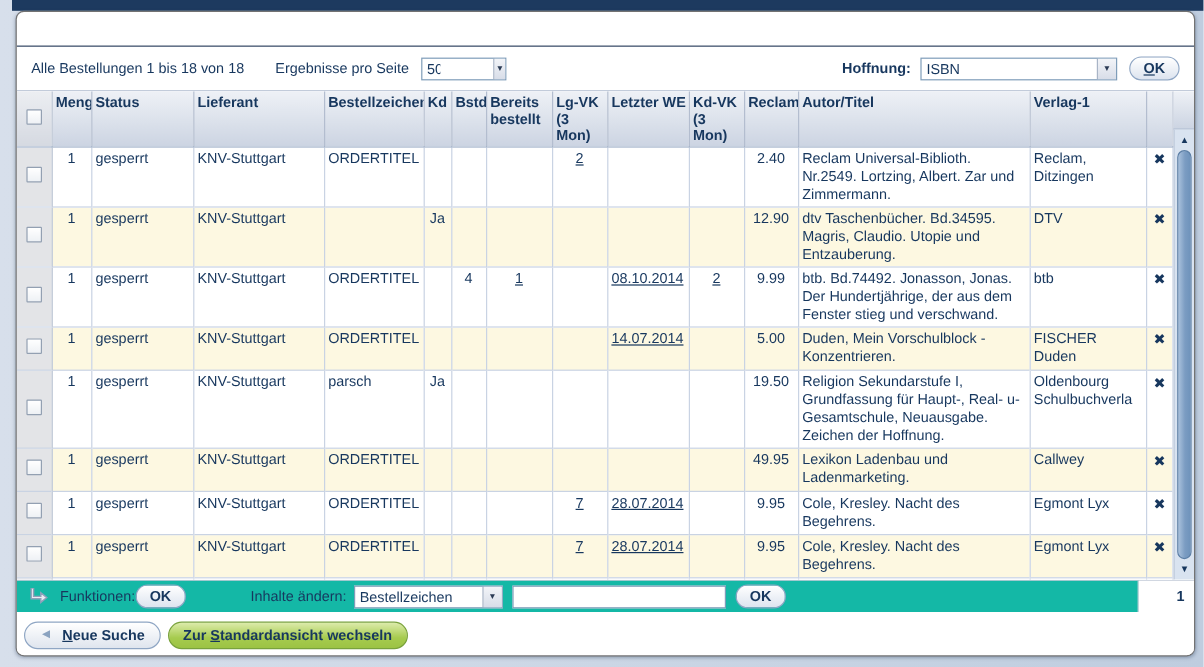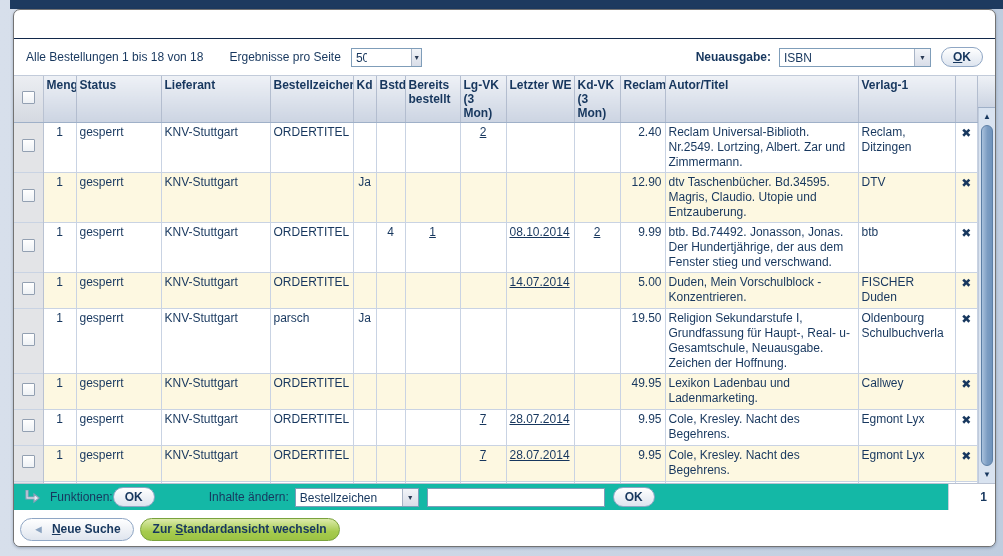--- a/index.html
+++ b/index.html
@@ -27,21 +27,21 @@
   .toolbar .spacer { flex:1; }
   .toolbar .sort-label { font-weight:bold; margin-right:8px; }
 
   
   .select { display:inline-flex; align-items:stretch; height:19px; border:1px solid #7f9db9;
     background:#fff; color:#17375e; vertical-align:middle; }
   .select .val { padding:2px 4px 0 4px; overflow:hidden; white-space:nowrap; }
   .select .arrow-btn { width:16px; margin-left:auto; border-left:1px solid #a8b4c6;
     background:linear-gradient(#f2f4f8,#d8dde8); display:flex; align-items:center;
     justify-content:center; font-size:7px; color:#2b3b55; }
-  .sel-pp { width:71px;gap:44px; } .sel-sort { width:152px; margin-right:10px; }
+  .sel-pp { width:71px;gap:44px; } .sel-sort { width:164px; margin-right:10px; }
   .sel-func { width:172px; margin:0 8px 0 6px; } .sel-change { width:124px; margin:0 8px 0 6px; }
 
   .pill { display:inline-flex; align-items:center; justify-content:center; height:20px;
     padding:0 11px; border:1px solid #8fa6c4; border:1px solid #8fa6c4; border-radius:10px;
     background:linear-gradient(#ffffff,#dde4ef); color:#17375e; font-weight:bold; cursor:default; }
 
   
   .tablearea { position:relative; flex:1 1 auto; overflow:hidden; background:#fff; }
   table.grid { border-collapse:collapse; table-layout:fixed; width:calc(100% - 17px); }
   .grid th { background:linear-gradient(#eef1f6,#ccd4e2); color:#17375e; font-weight:bold;
@@ -50,21 +50,21 @@
   .grid th.wrap { white-space:normal; }
   .grid td { color:#17375e; vertical-align:top; padding:2px 3px; line-height:15px;
     border-right:1px solid #c9d3e3; overflow:hidden; }
   .grid tbody tr { height:36px; border-bottom:1px solid #c9d3e3; background:#fff; }
   .grid tbody tr.alt { background:#fdf8e1; }
   .grid td.ck, .grid th.ck { background:#e3e4e7; text-align:center; vertical-align:middle;
     border-right:1px solid #b9c2d2; }
   .grid th.ck { background:linear-gradient(#eceef2,#d5d9e1); }
   .grid td:nth-child(2), .grid td:nth-child(6), .grid td:nth-child(7), .grid td:nth-child(8),
   .grid td:nth-child(9), .grid td:nth-child(11) { text-align:center; }
-  .grid td:nth-child(12) { text-align:right; }
+  .grid td:nth-child(12) { text-align:center; }
   .grid td.del { text-align:center; font-size:12px; font-weight:bold; padding-top:3px; }
   .grid td.del span { cursor:pointer; }
   .grid a { color:#17375e; text-decoration:underline; }
   .cb { display:inline-block; width:13px; height:13px; border:1px solid #93a0b2;
     background:linear-gradient(#fff,#eef1f5); border-radius:1px; cursor:pointer; }
 
   
   .vscroll { position:absolute; top:32px; right:0; bottom:0; width:17px; background:#d9e3f0;
     border-left:1px solid #c0cbdc; }
   .vscroll .sb-btn { position:absolute; left:0; width:100%; height:15px; display:flex;
@@ -116,21 +116,21 @@
   </div>
 
   <div class="toolbar">
     <span class="summary">Alle Bestellungen 1 bis 18 von 18</span>
     <span class="pp-label">Ergebnisse pro Seite</span>
     <span class="select sel-pp">
       <span class="val">50</span>
       <span class="arrow-btn">▼</span>
     </span>
     <span class="spacer"></span>
-    <span class="sort-label">Neuausgabe:</span>
+    <span class="sort-label">Hoffnung:</span>
     <span class="select sel-sort">
       <span class="val">ISBN</span>
       <span class="arrow-btn">▼</span>
     </span>
     <span class="pill">
         <span class="key-u">O</span>
         <span>K</span>
       </span>
   </div>
 

